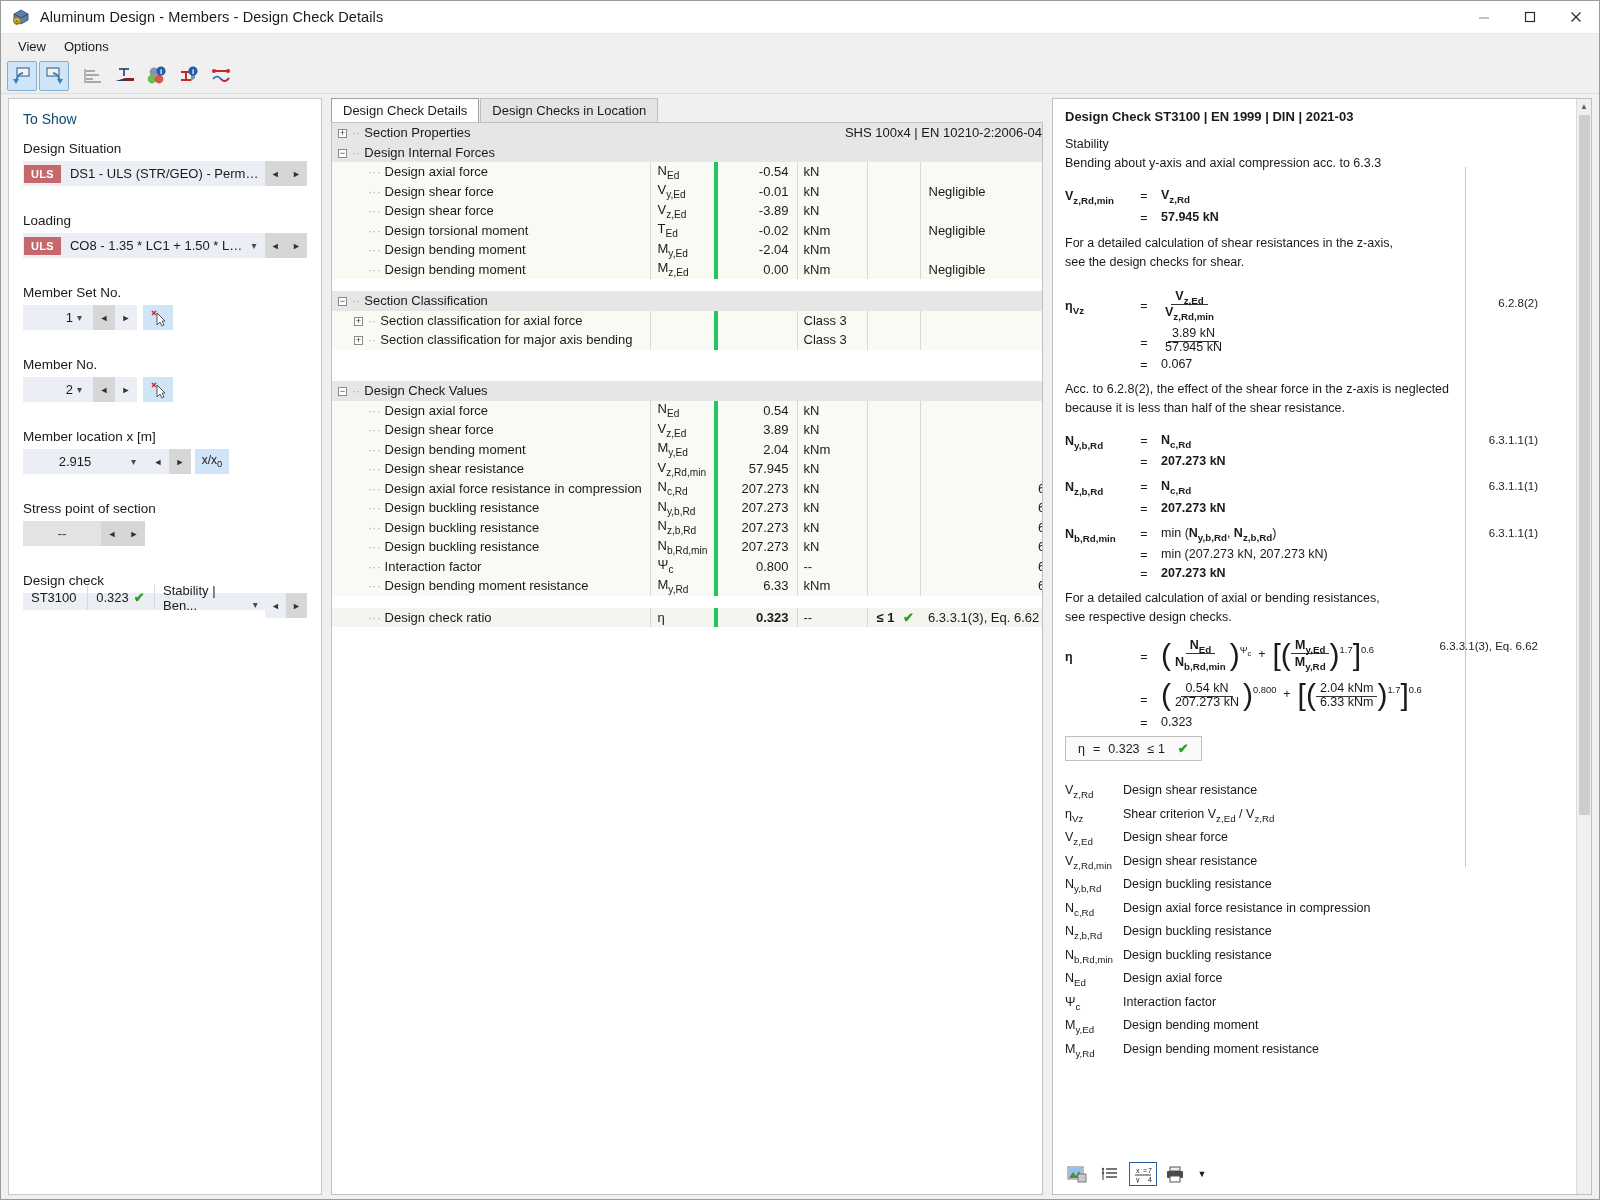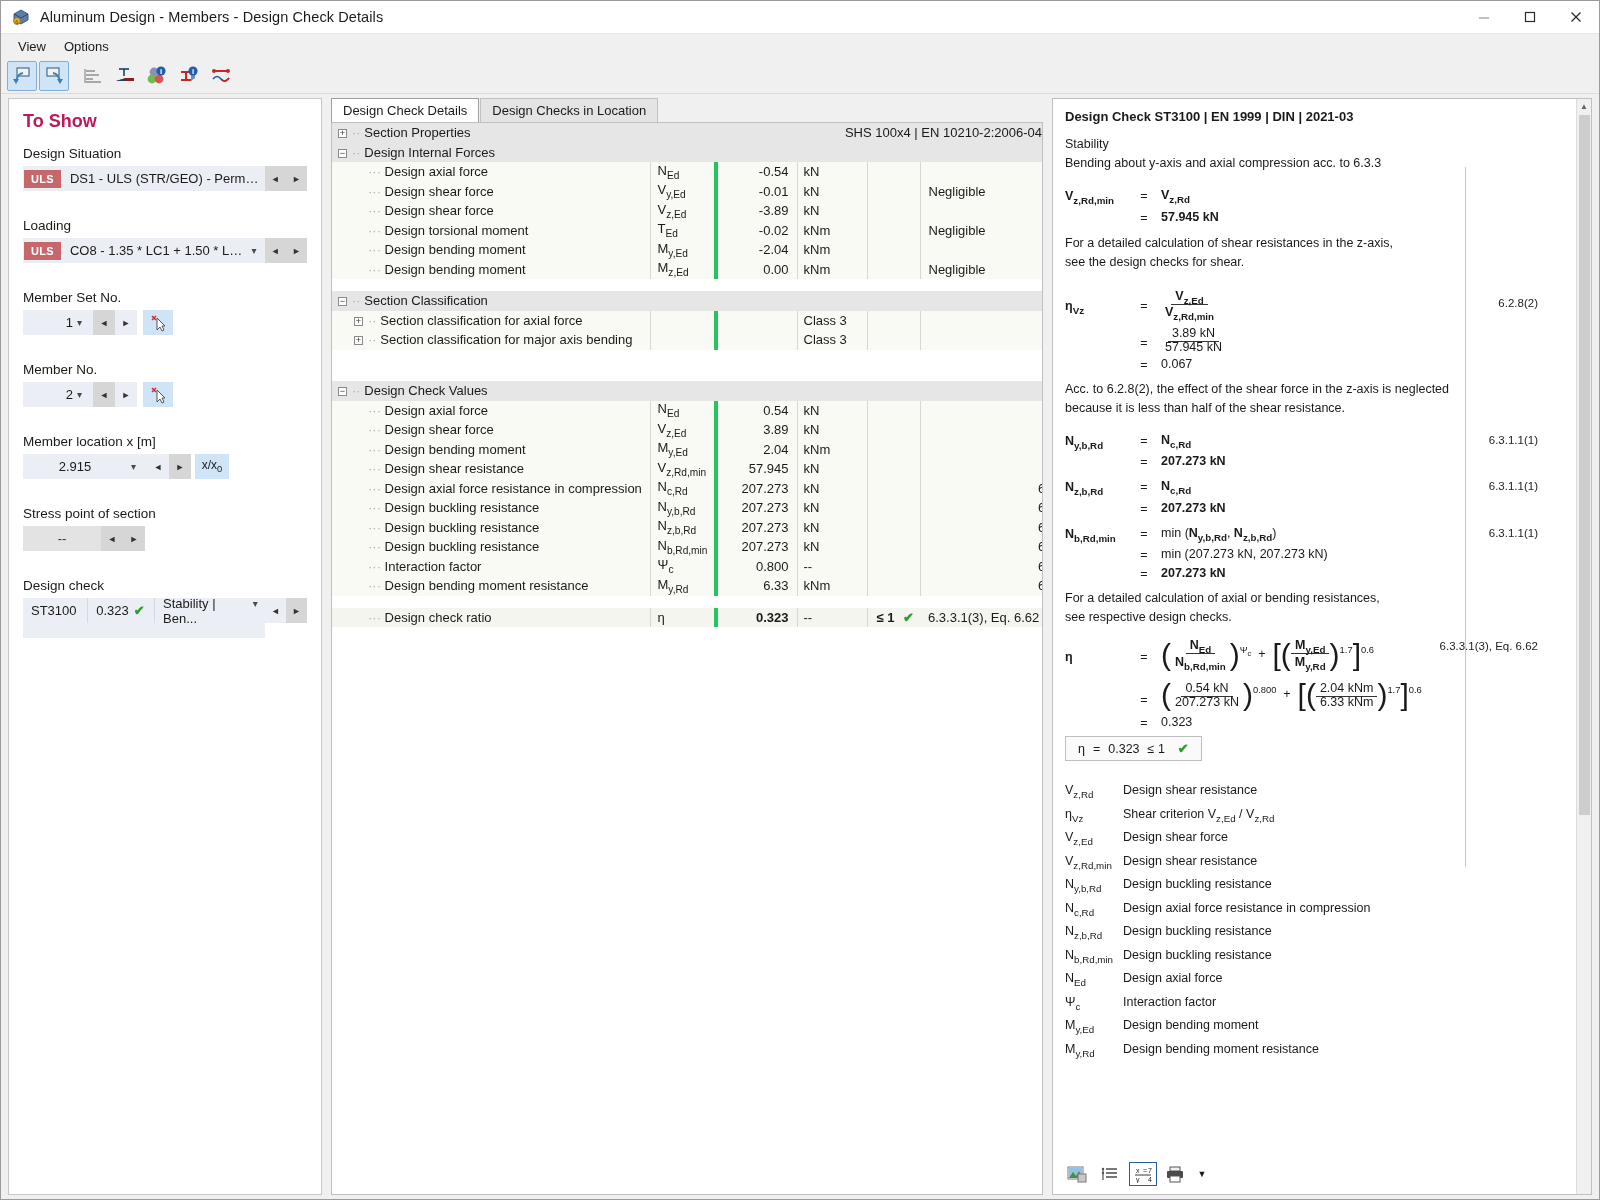--- a/index.html
+++ b/index.html
@@ -64,21 +64,21 @@
   
   .leftpanel {
     width: 314px; flex: 0 0 314px;
     background: #ffffff;
     border: 1px solid #c8c8c8;
     margin: 4px 0 0 7px;
     padding: 12px 14px 0 14px;
     overflow: hidden;
   }
   .panel-title {
-    font-weight: bold; color: #be185d; font-size: 18px; margin-bottom: 14px;
+    font-weight: normal; color: #0c4a6e; font-size: 14px; margin-bottom: 14px;
   }
   .field-label { font-size: 13.5px; color: #1a1a1a; margin: 0 0 5px 0; }
   .field-group { margin-bottom: 27px; }
   .ctrl-row { display: flex; align-items: stretch; height: 25px; }
   .combo {
     background: #eceef5; border: 1px solid #eceef5;
     display: flex; align-items: center; font-size: 13px; height: 25px;
     overflow: hidden; white-space: nowrap;
   }
   .uls-badge {
@@ -103,21 +103,21 @@
     width: 34px; height: 25px; background: #cfe4f7; display: flex; align-items: center; justify-content: center;
     margin-left: 4px; font-size: 12px; color: #1a1a1a;
   }
   .num-combo {
     width: 70px; background: #eceef5; display: flex; align-items: center; justify-content: flex-end;
     padding-right: 4px; font-size: 13px; height: 25px;
   }
   .loc-combo { width: 124px; }
   .sp-combo { width: 78px; background: #e3e3e3; justify-content: center; padding-right: 0; color: #333; }
   .dc-combo {
-    width: 252px; background: #eceef5; display: flex; align-items: flex-start; font-size: 13px; height: 40px;
+    width: 252px; background: #eceef5; display: flex; align-items: flex-end; font-size: 13px; height: 17px;
   }
   .dc-cell { padding: 0 8px; display: flex; align-items: center; height: 25px; }
   .dc-div { width: 1px; height: 25px; background: #d6d9e2; }
   .check-green { color: #2aa02a; font-size: 13px; font-weight: bold; margin-left: 5px; }
 
   
   .centerpanel {
     flex: 1 1 auto; min-width: 0;
     margin: 4px 0 0 9px;
     display: flex; flex-direction: column;

